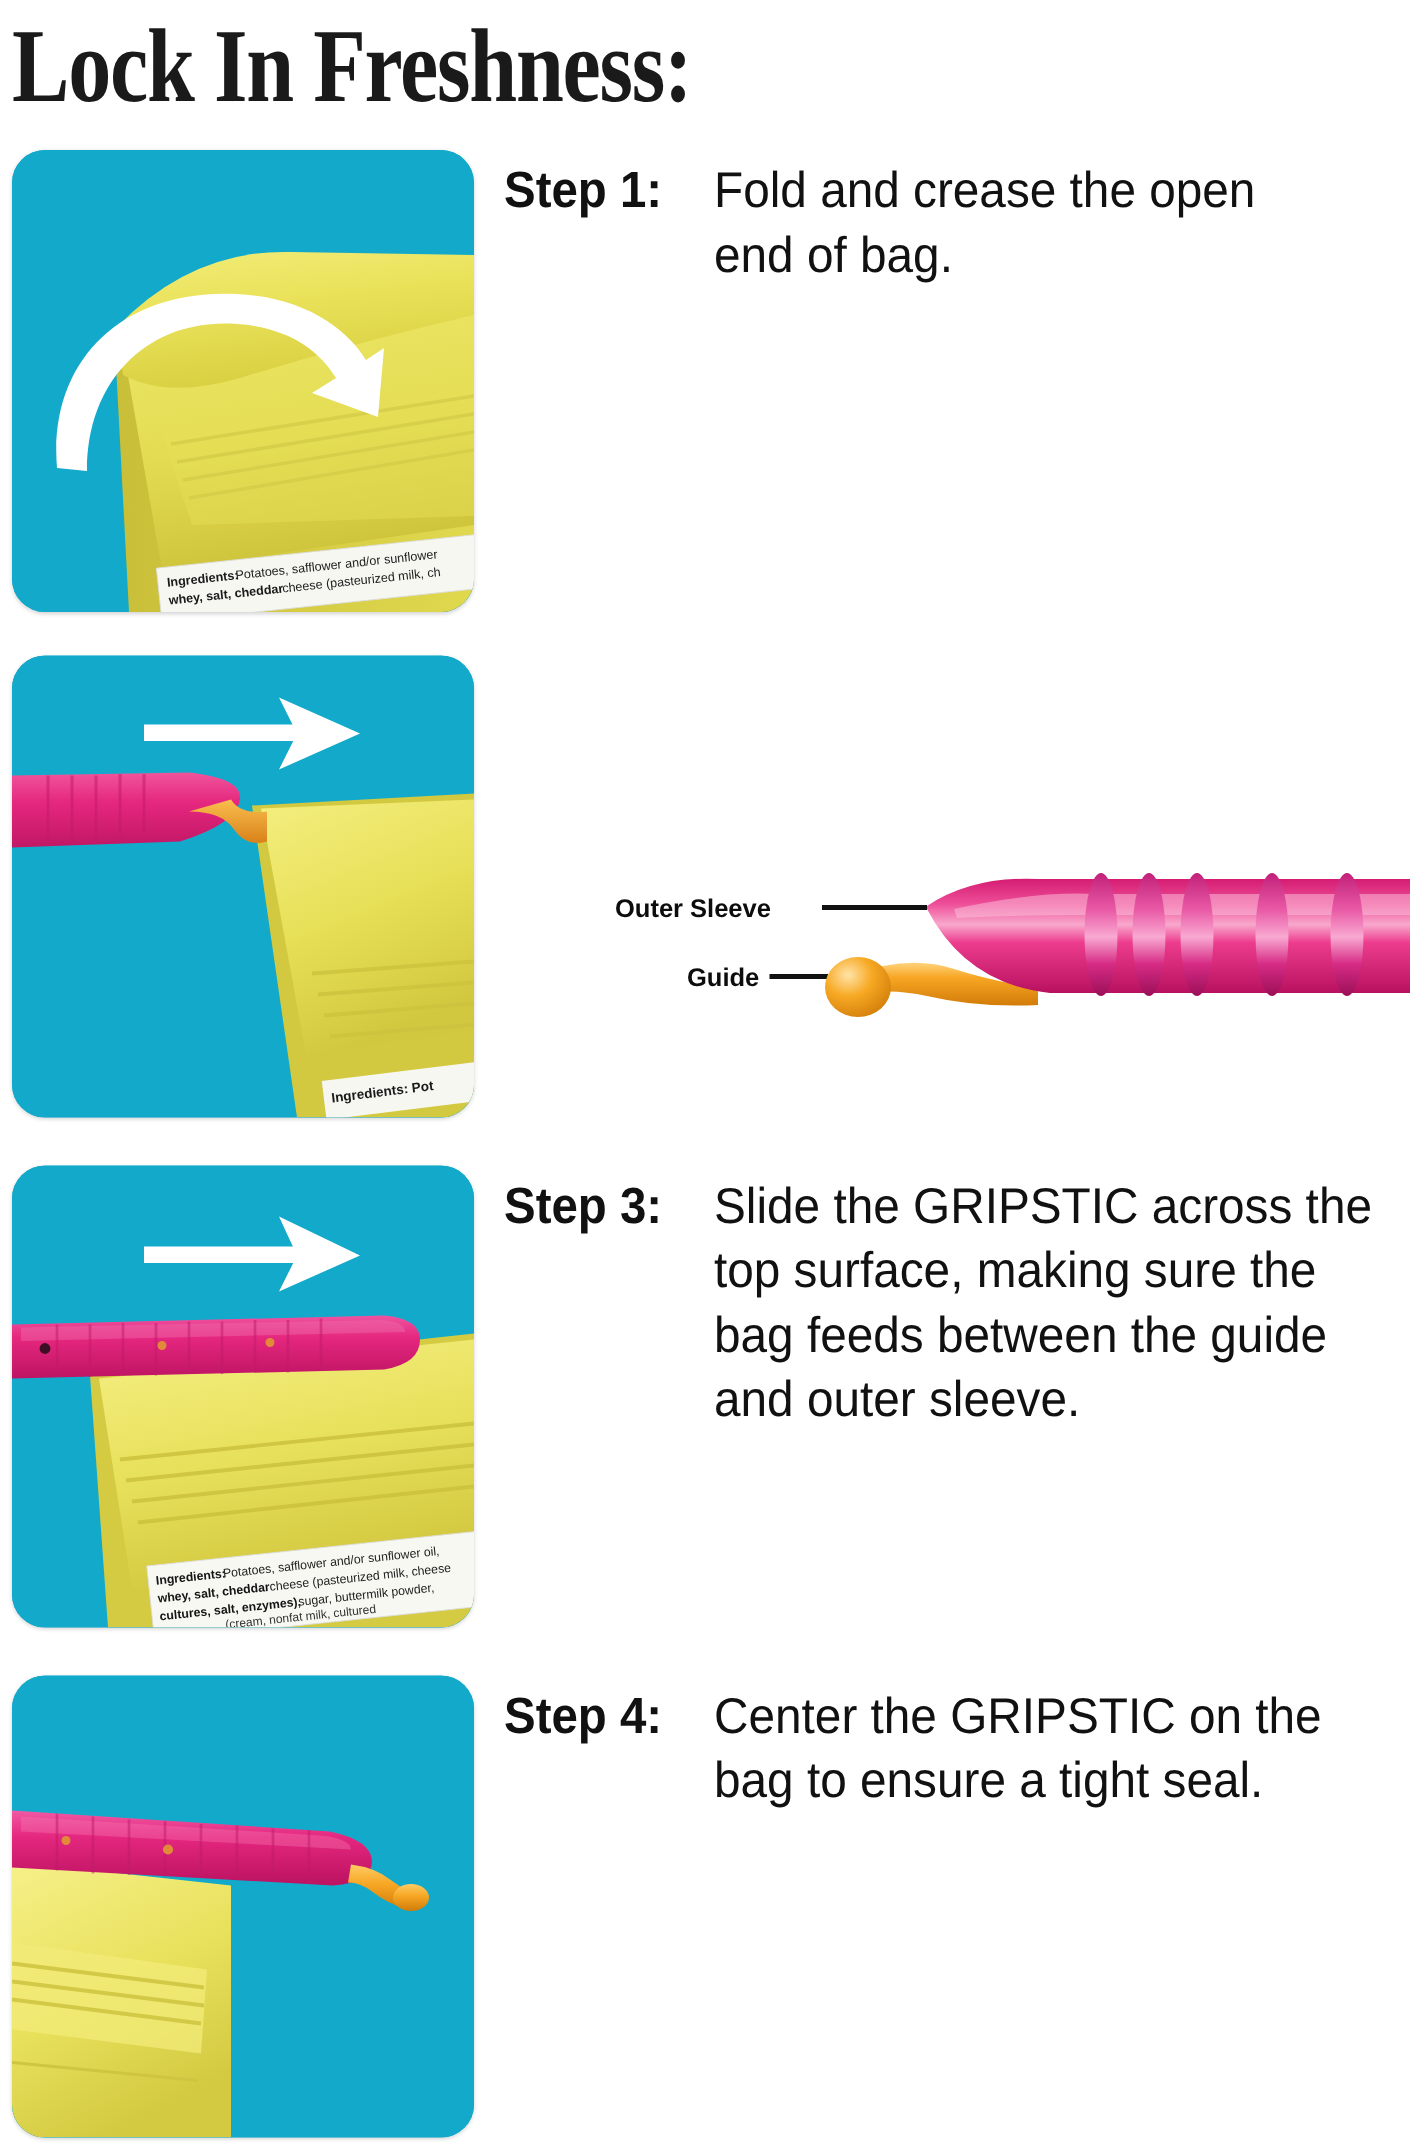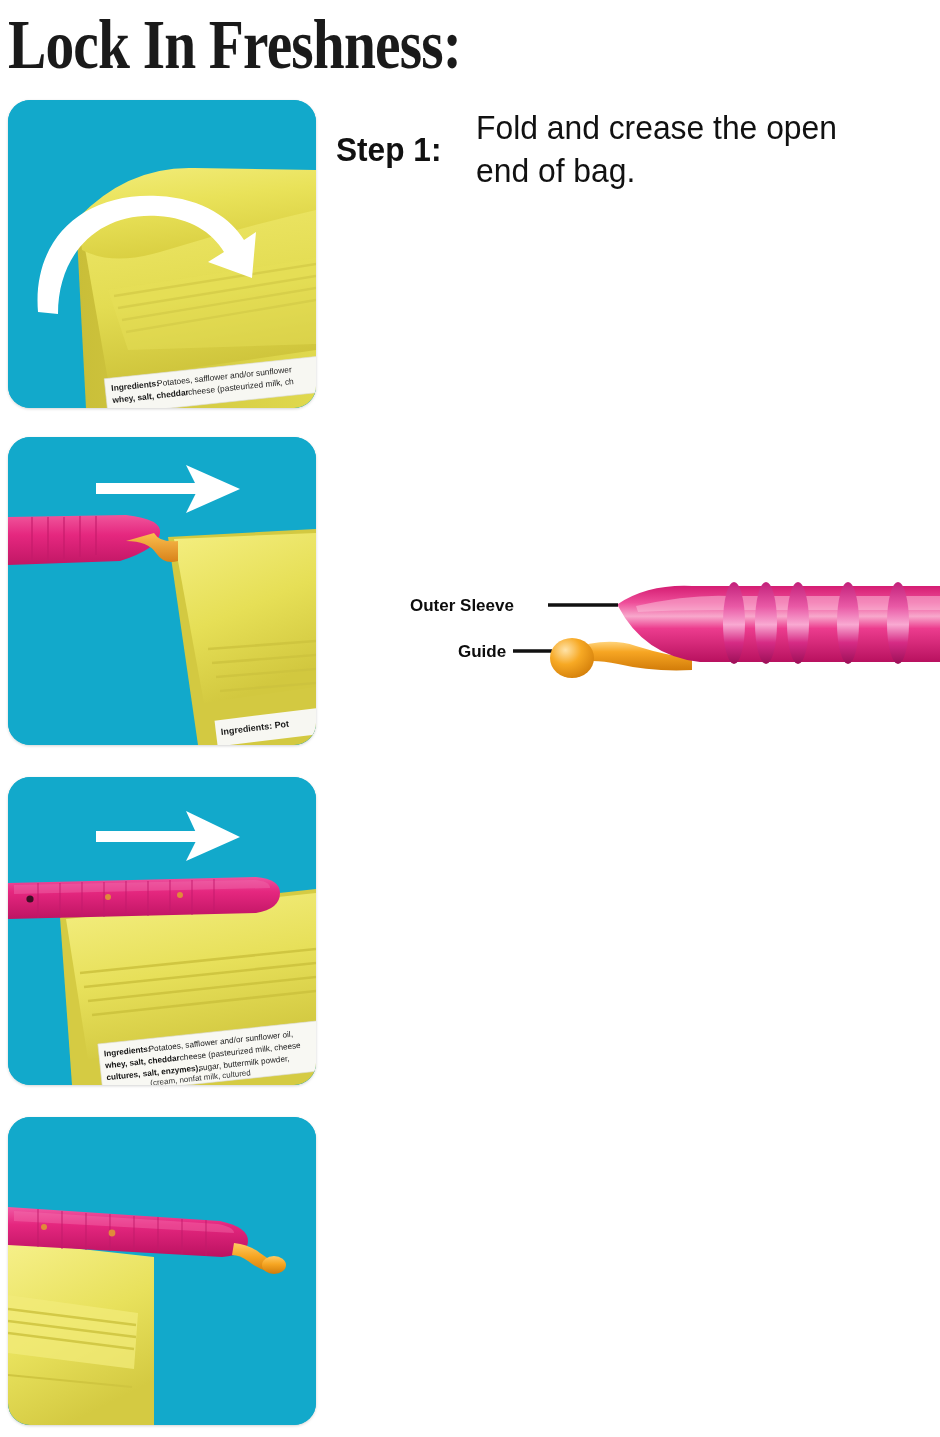--- a/index.html
+++ b/index.html
@@ -58,21 +58,21 @@
   }
   .panel svg { display: block; }
 
   
   .steptext {
     position: absolute;
     left: 336px;
     top: 6px;
     width: 600px;
     display: flex;
-    align-items: center;
+    align-items: flex-start;
   }
   .step-label {
     flex: 0 0 auto;
     width: 140px;
     font-family: "Liberation Sans", sans-serif;
     font-weight: bold;
     font-size: 34px;
     line-height: 43px;
     color: #111111;
     transform: scaleX(0.93);
@@ -335,20 +335,29 @@
       <circle cx="100" cy="120" r="3" fill="#E08A3A"></circle>
       <circle cx="172" cy="118" r="3" fill="#E08A3A"></circle>
 
       <g>
         <rect x="88" y="54" width="106" height="11" fill="#FFFFFF"></rect>
         <path d="M178 34 L232 60 L178 84 L190 60 Z" fill="#FFFFFF"></path>
       </g>
     </svg>
   </div>
 
+  <div class="steptext">
+    <div class="step-label">Step 3:</div>
+    <div class="step-body">
+      <span class="ln">Slide the GRIPSTIC across the</span>
+      <span class="ln">top surface, making sure the</span>
+      <span class="ln">bag feeds between the guide</span>
+      <span class="ln">and outer sleeve.</span>
+    </div>
+  </div>
 </div>
 
 <div class="row" id="row4">
 
   <div class="panel">
     <svg width="308" height="308" viewBox="0 0 308 308">
       <defs>
         <linearGradient id="pink4" x1="0" y1="0" x2="0" y2="1">
           <stop offset="0%" stop-color="#F05AA4"></stop>
           <stop offset="35%" stop-color="#E5277F"></stop>
@@ -389,13 +398,20 @@
           <path d="M198 103 L198 139"></path>
       </g>
       <circle cx="36" cy="110" r="3" fill="#E08A3A"></circle>
       <circle cx="104" cy="116" r="3.4" fill="#E08A3A"></circle>
 
       <path d="M226 126 Q242 128 252 136 Q260 142 268 146 L264 156 Q250 152 240 144 Q232 138 224 138 Z" fill="url(#orange4)"></path>
       <ellipse cx="266" cy="148" rx="12" ry="9" fill="url(#orange4)"></ellipse>
     </svg>
   </div>
 
+  <div class="steptext">
+    <div class="step-label">Step 4:</div>
+    <div class="step-body">
+      <span class="ln">Center the GRIPSTIC on the</span>
+      <span class="ln">bag to ensure a tight seal.</span>
+    </div>
+  </div>
 </div>
 
 </body></html>

